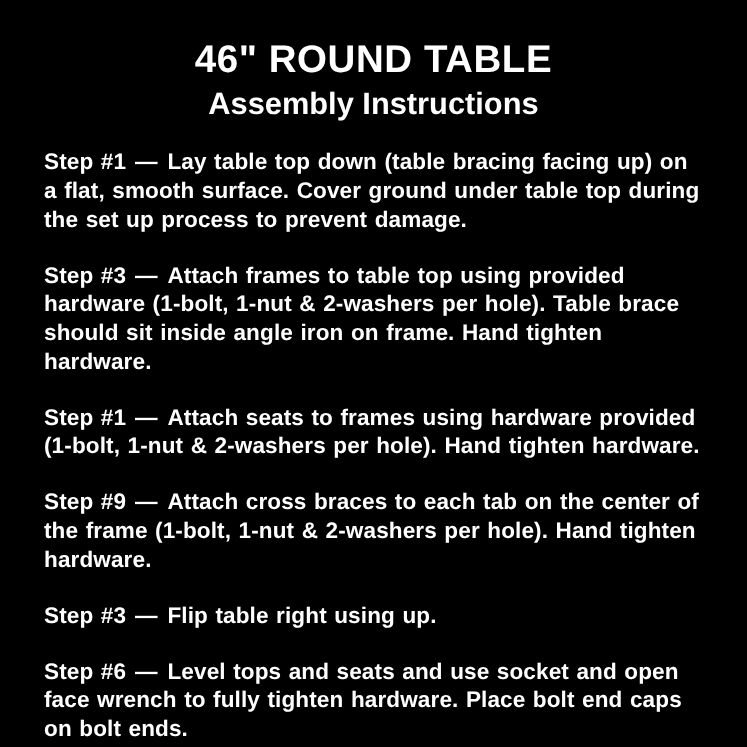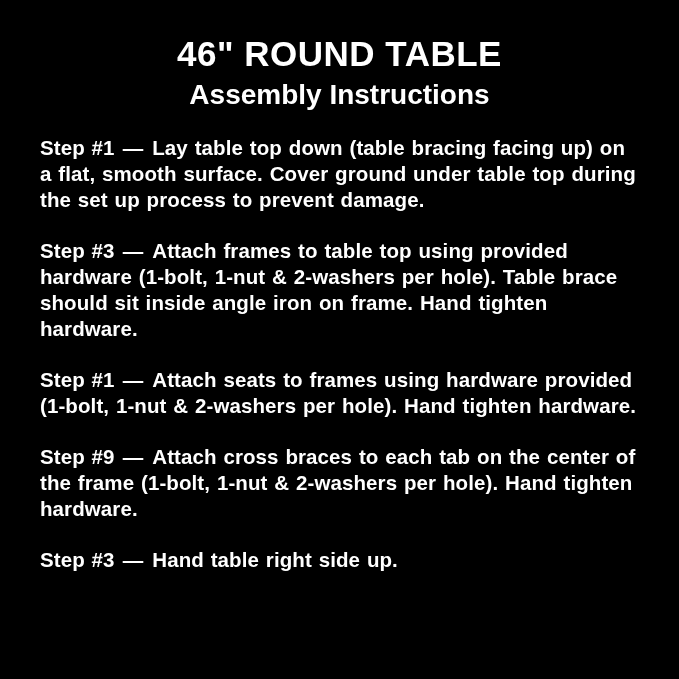--- a/index.html
+++ b/index.html
@@ -59,16 +59,17 @@
 
   <div class="steps">
     <p class="step"><span>Step #1</span><span class="dash">—</span><span>Lay table top down (table bracing facing up) on a flat, smooth surface. Cover ground under table top during the set up process to prevent damage.</span></p>
 
     <p class="step"><span>Step #3</span><span class="dash">—</span><span>Attach frames to table top using provided hardware (1-bolt, 1-nut &amp; 2-washers per hole). Table brace should sit inside angle iron on frame. Hand tighten hardware.</span></p>
 
     <p class="step"><span>Step #1</span><span class="dash">—</span><span>Attach seats to frames using hardware provided (1-bolt, 1-nut &amp; 2-washers per hole). Hand tighten hardware.</span></p>
 
     <p class="step"><span>Step #9</span><span class="dash">—</span><span>Attach cross braces to each tab on the center of the frame (1-bolt, 1-nut &amp; 2-washers per hole). Hand tighten hardware.</span></p>
 
-    <p class="step"><span>Step #3</span><span class="dash">—</span><span>Hand table right side up.</span></p>
+    <p class="step"><span>Step #3</span><span class="dash">—</span><span>Flip table right using up.</span></p>
 
+    <p class="step"><span>Step #6</span><span class="dash">—</span><span>Level tops and seats and use socket and open face wrench to fully tighten hardware. Place bolt end caps on bolt ends.</span></p>
   </div>
 </div>
 
 </body></html>

